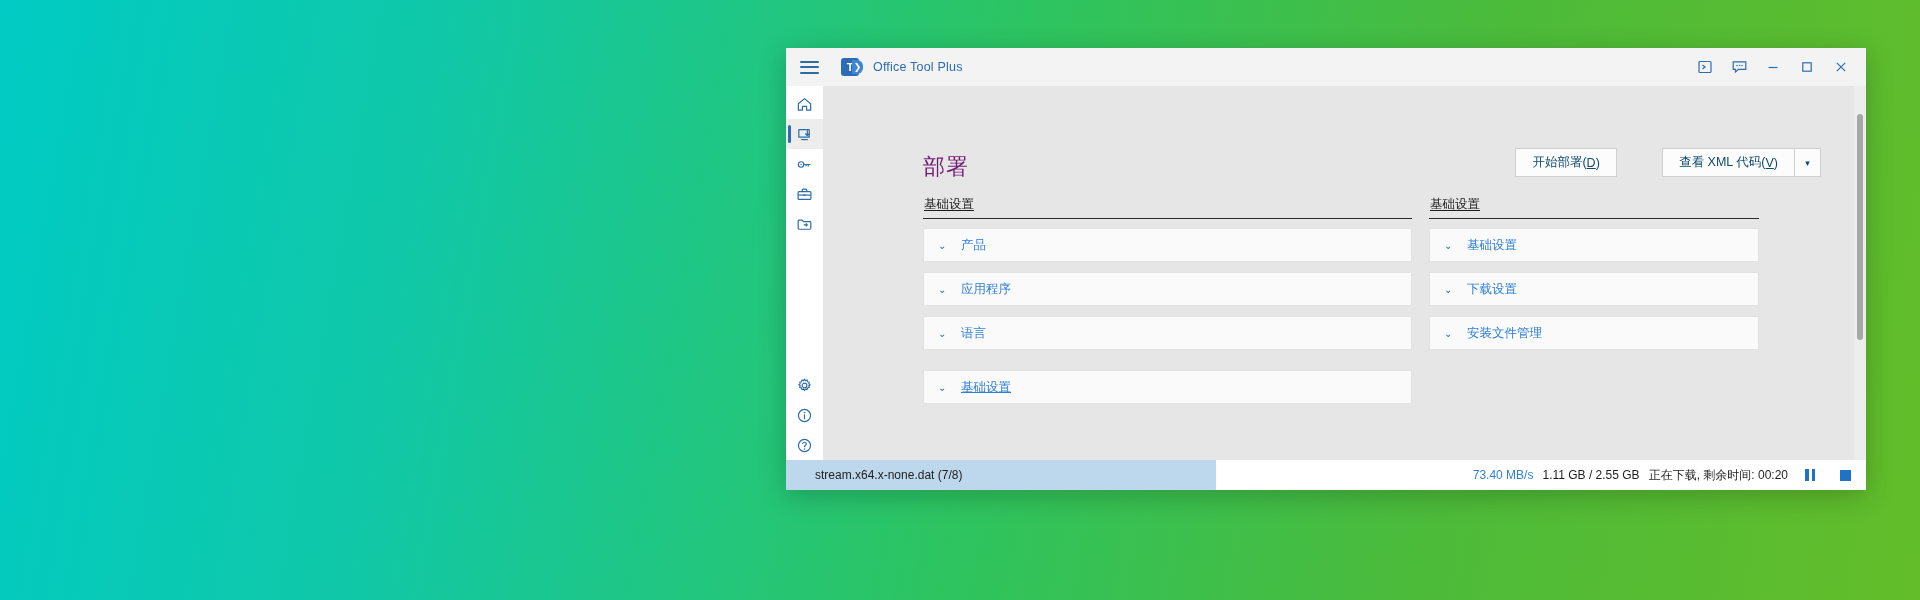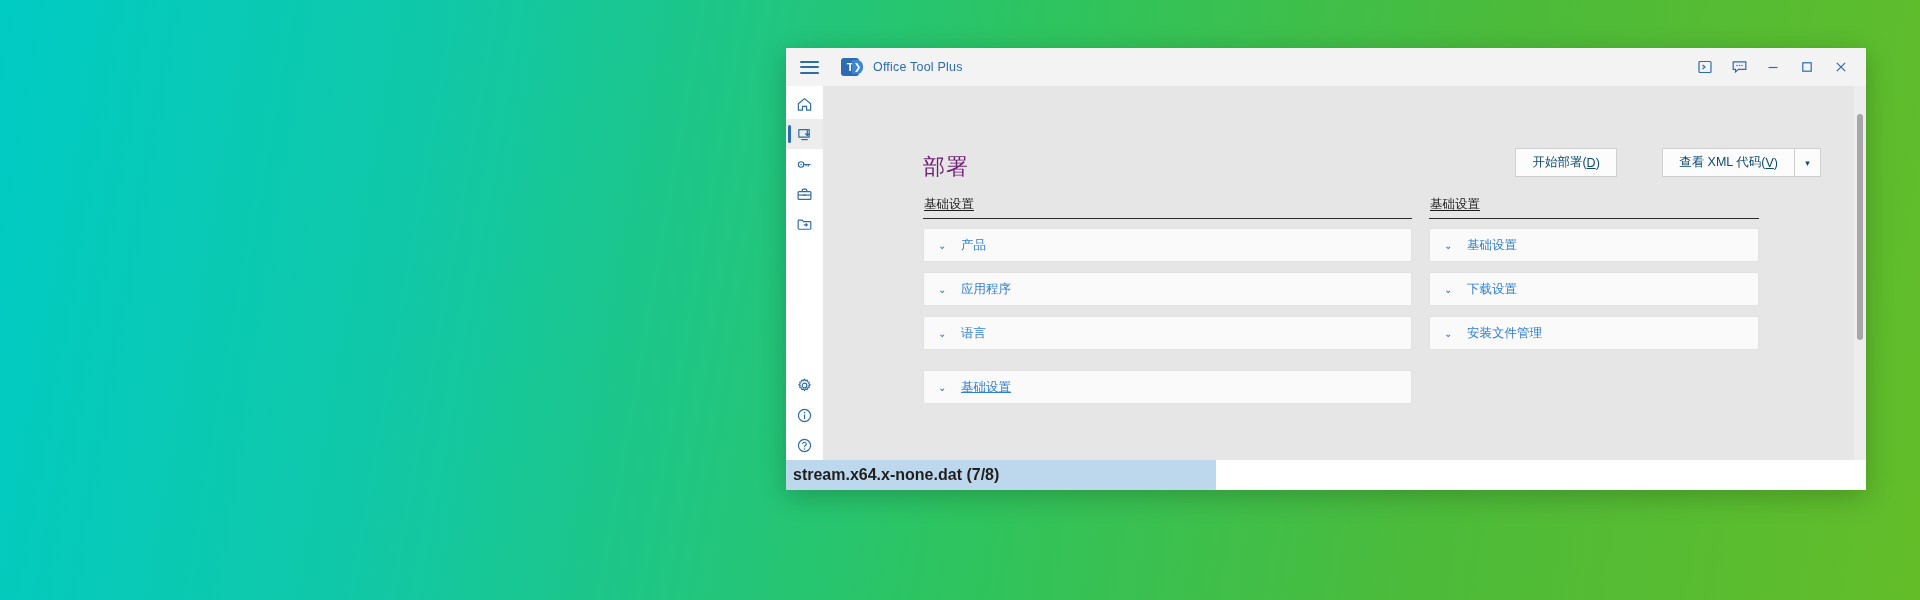--- a/index.html
+++ b/index.html
@@ -245,24 +245,23 @@
     overflow: hidden;
   }
   #status-progress .bar-fill {
     position: absolute;
     left: 0; top: 0; bottom: 0;
     width: 100%;
     background: #bdd7ed;
   }
   #status-progress .file-name {
     position: relative;
-    font-size: 16px;
+    font-size: 12px;
     color: #1f1f1f;
-    padding-left: 7px;
-    font-weight: bold;
+    padding-left: 29px;
   }
   #status-right {
     flex: 1;
     display: flex;
     align-items: center;
     justify-content: flex-end;
     padding-right: 8px;
     gap: 9px;
     font-size: 12px;
     color: #1f1f1f;
@@ -490,16 +489,32 @@
       </div>
     </div>
 
     <div id="status-bar">
 
       <div id="status-progress">
         <div class="bar-fill"></div>
         <div class="file-name">stream.x64.x-none.dat (7/8)</div>
       </div>
 
+      <div id="status-right">
+        <span class="speed">73.40 MB/s</span>
+        <span>1.11 GB / 2.55 GB</span>
+        <span>正在下载, 剩余时间: 00:20</span>
+
+        <div class="status-ctrl">
+          <div class="pause-bars">
+            <i></i>
+            <i></i>
+          </div>
+        </div>
+
+        <div class="status-ctrl">
+          <div class="stop-sq"></div>
+        </div>
+      </div>
     </div>
 
   </div>
 </div>
 
 </body></html>

